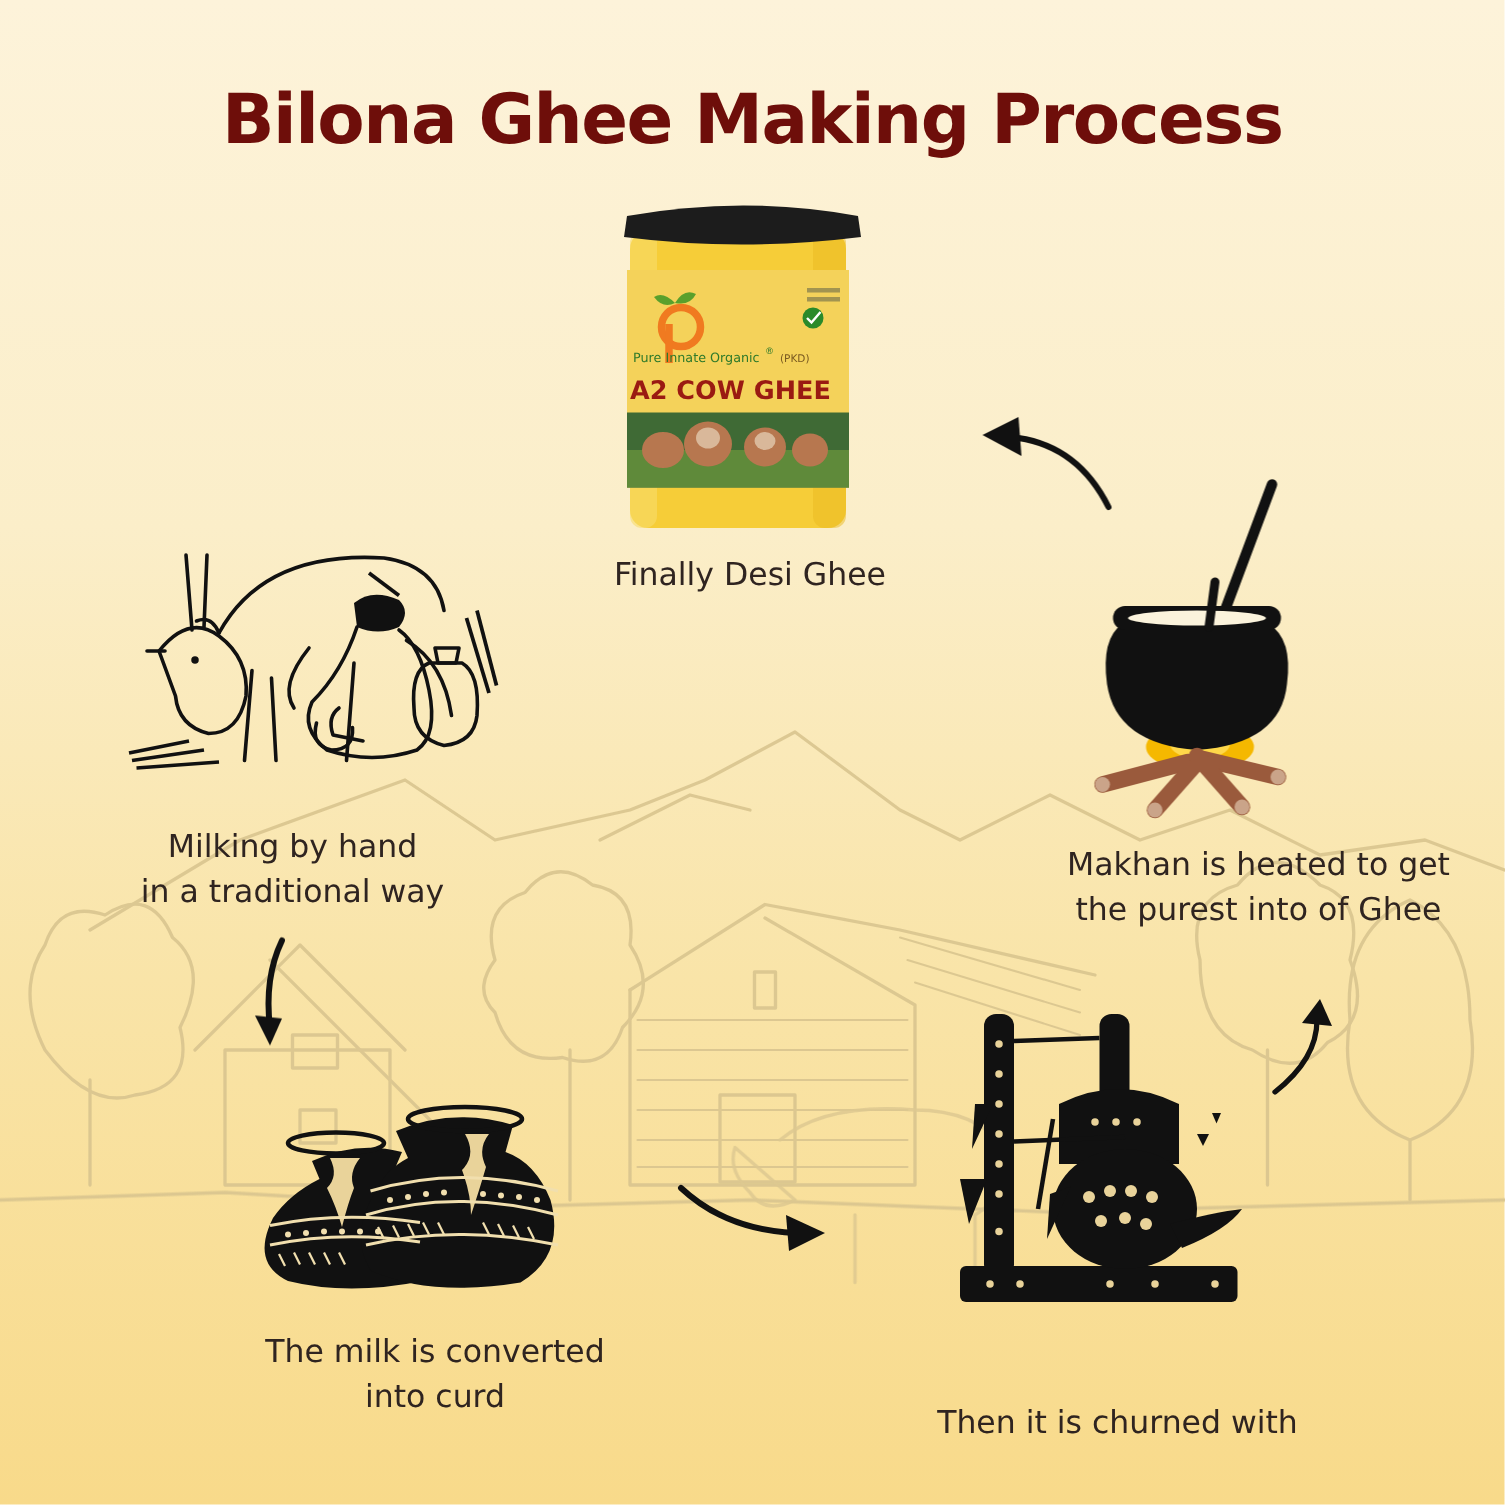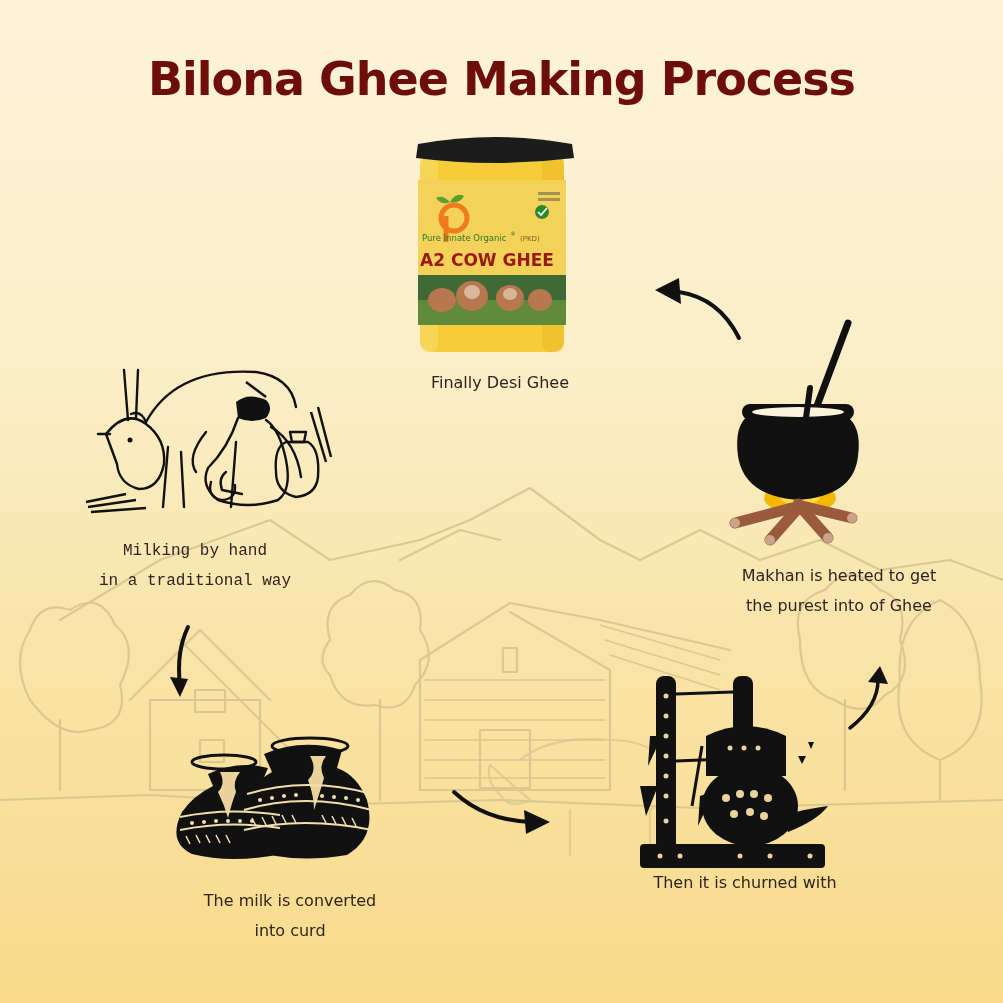--- a/index.html
+++ b/index.html
@@ -2,21 +2,21 @@
 <html><head>
 <meta charset="utf-8">
 <style>
   html,body{margin:0;padding:0;}
   body{width:1003px;height:1003px;overflow:hidden;position:relative;
     background:linear-gradient(180deg,#fdf3da 0%,#fbeec9 35%,#f9e4a8 65%,#f8da8a 100%);
     font-family:"DejaVu Sans","Liberation Sans",sans-serif;}
   .abs{position:absolute;}
   .title{left:0;top:38px;width:1003px;text-align:center;font-family:"DejaVu Sans",sans-serif;
     font-weight:bold;font-size:46px;letter-spacing:-1px;color:#6e0e0a;margin-top:14px;}
-  .caption{position:absolute;text-align:center;color:#2f2420;font-size:16px;line-height:30px;
+  .caption{position:absolute;text-align:center;color:#2f2420;font-size:21px;line-height:30px;
     font-family:"DejaVu Sans",sans-serif;}
   .caption span{display:block;white-space:nowrap;}
   svg{position:absolute;overflow:visible;}
   .bg-scene{left:0;top:0;}
 </style>
 </head>
 <body>
 
 <svg class="bg-scene" width="1003" height="1003" viewBox="0 0 1003 1003">
   <g fill="none" stroke="#d9c58f" stroke-width="2.2" stroke-linejoin="round" stroke-linecap="round" opacity="0.9">
@@ -138,21 +138,21 @@
 
   <g stroke="#111" stroke-width="2.5">
     <line x1="0" y1="140" x2="40" y2="132"></line>
     <line x1="2" y1="145" x2="50" y2="138"></line>
     <line x1="5" y1="150" x2="60" y2="146"></line>
     <line x1="225" y1="50" x2="240" y2="100"></line>
     <line x1="232" y1="45" x2="245" y2="95"></line>
     <line x1="160" y1="20" x2="180" y2="35"></line>
   </g>
 </svg>
-<div class="caption" style="left:50px;top:536px;width:290px;font-family:Liberation Mono, monospace;">
+<div class="caption" style="left:50px;top:549px;width:290px;">
   <span>Milking by hand</span>
   <span>in a traditional way</span>
 </div>
 
 <svg style="left:168px;top:625px;" width="30" height="75" viewBox="0 0 30 75">
   <path d="M20,2 q-12,25 -8,58" fill="none" stroke="#111" stroke-width="4" stroke-linecap="round"></path>
   <polygon points="2,52 20,54 12,72" fill="#111"></polygon>
 </svg>
 
 <svg style="left:172px;top:732px;" width="215" height="128" viewBox="0 0 215 128">
@@ -256,21 +256,21 @@
       <circle cx="128" cy="122" r="4"></circle>
       <circle cx="94" cy="138" r="4"></circle>
       <circle cx="110" cy="136" r="4"></circle>
       <circle cx="124" cy="140" r="4"></circle>
   </g>
   <g fill="#111">
     <path d="M168,66 l6,0 l-3,7z"></path>
     <path d="M158,80 l8,0 l-4,8z"></path>
   </g>
 </svg>
-<div class="caption" style="left:570px;top:868px;width:350px;">
+<div class="caption" style="left:570px;top:933px;width:350px;">
   <span>Then it is churned with</span>
 </div>
 
 <svg style="left:846px;top:666px;" width="45" height="65" viewBox="0 0 45 65">
   <path d="M4,62 q28,-22 28,-48" fill="none" stroke="#111" stroke-width="3.5" stroke-linecap="round"></path>
   <polygon points="22,16 34,0 42,18" fill="#111"></polygon>
 </svg>
 
 <svg style="left:730px;top:318px;" width="130" height="230" viewBox="0 0 130 230">
   <line x1="118" y1="5" x2="78" y2="112" stroke="#111" stroke-width="7" stroke-linecap="round"></line>

